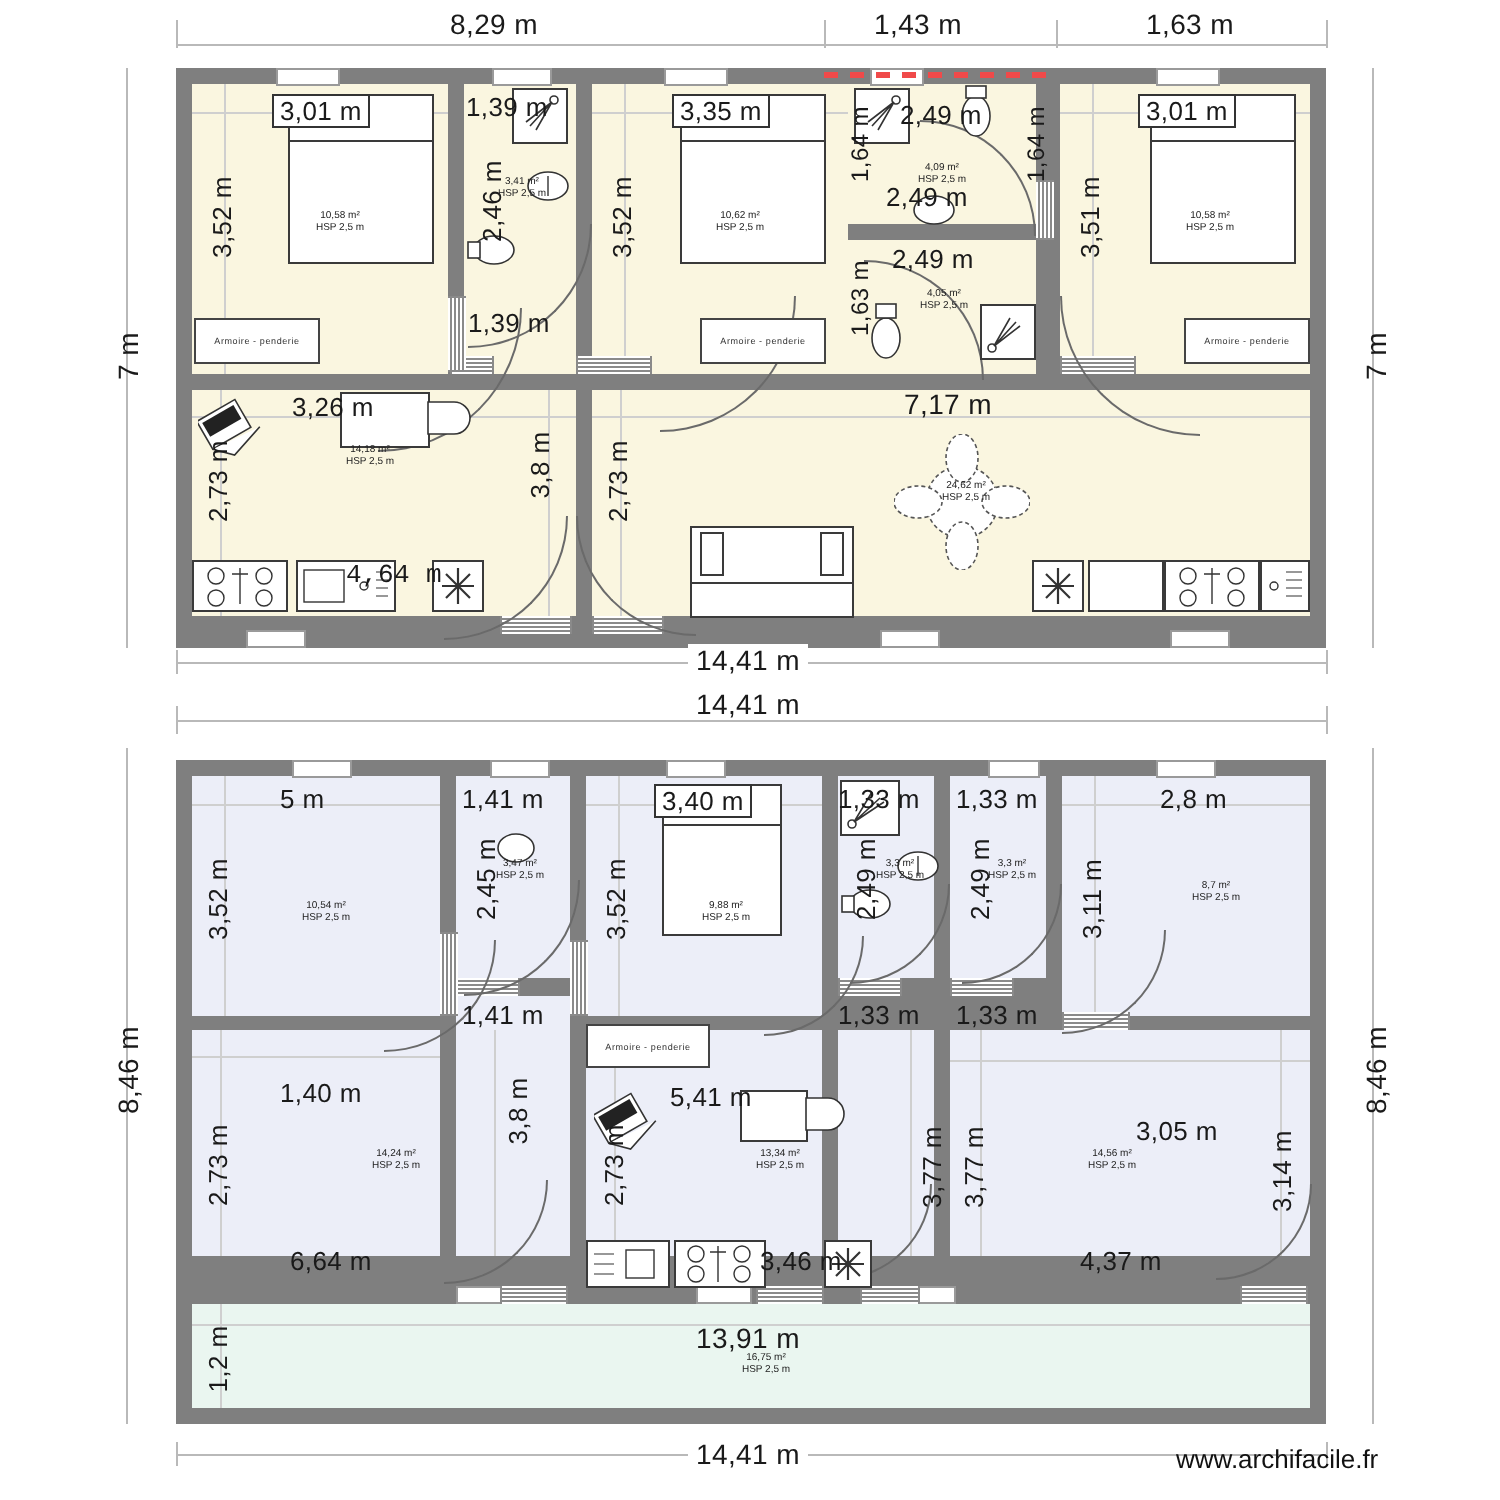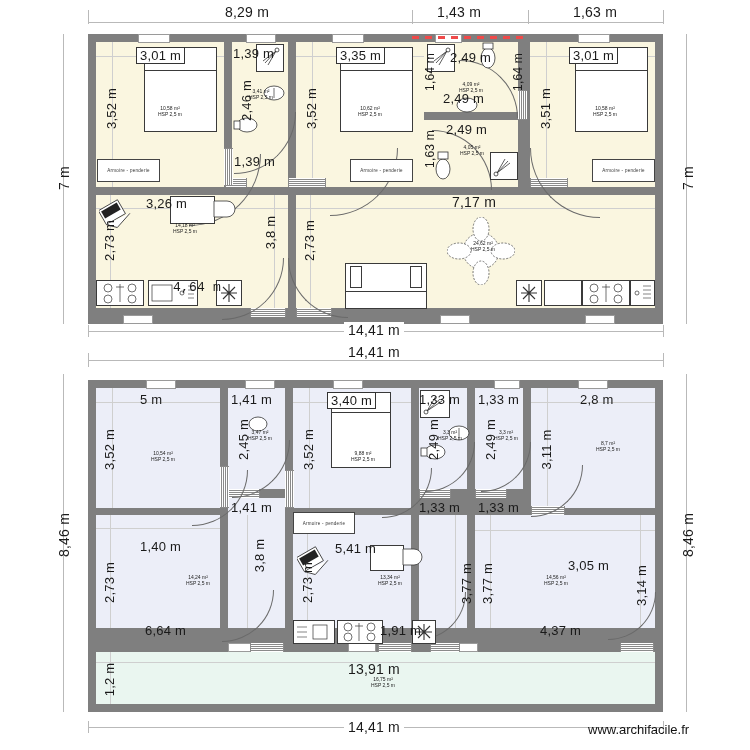--- a/index.html
+++ b/index.html
@@ -547,21 +547,21 @@
   </div>
 
   <div class="dim" style="left:335px;top:541px;">5,41 m</div>
   <div class="dimlabel-wrap" style="left:283px;top:575px;width:48px;height:16px;">
     <div class="dim vert" style="width:48px;text-align:center;">2,73 m</div>
   </div>
   <div class="area" style="left:360px;top:574px;width:60px;">
     <span>13,34 m²</span><br>
     <span>HSP 2,5 m</span>
   </div>
-  <div class="dim" style="left:380px;top:623px;">1,91 m</div>
+  <div class="dim" style="left:380px;top:623px;">3,46 m</div>
   <div class="dimlabel-wrap" style="left:445px;top:576px;width:42px;height:16px;">
     <div class="dim vert" style="width:42px;text-align:center;">3,77 m</div>
   </div>
 
   <div class="dim" style="left:568px;top:536px;margin-top:22px;">3,05 m</div>
   <div class="dimlabel-wrap" style="left:466px;top:576px;width:42px;height:16px;">
     <div class="dim vert" style="width:42px;text-align:center;">3,77 m</div>
   </div>
   <div class="area" style="left:526px;top:574px;width:60px;">
     <span>14,56 m²</span><br>

